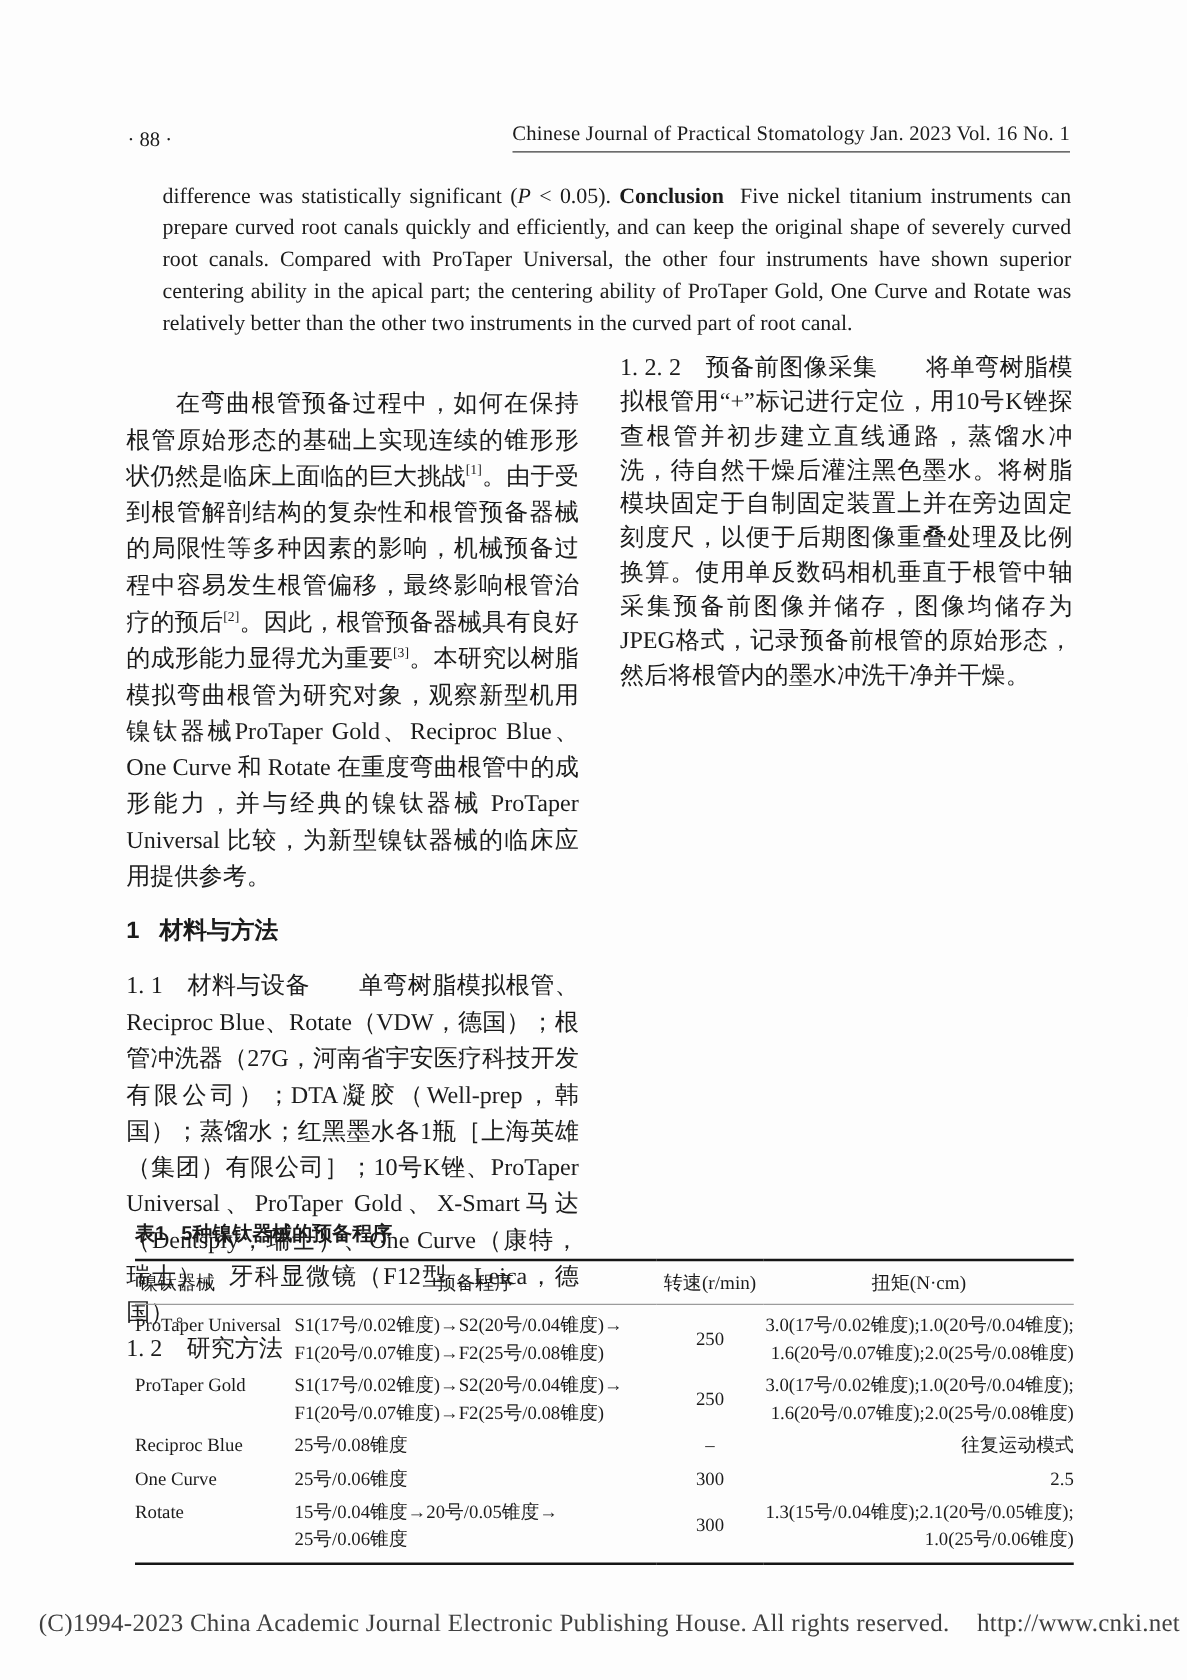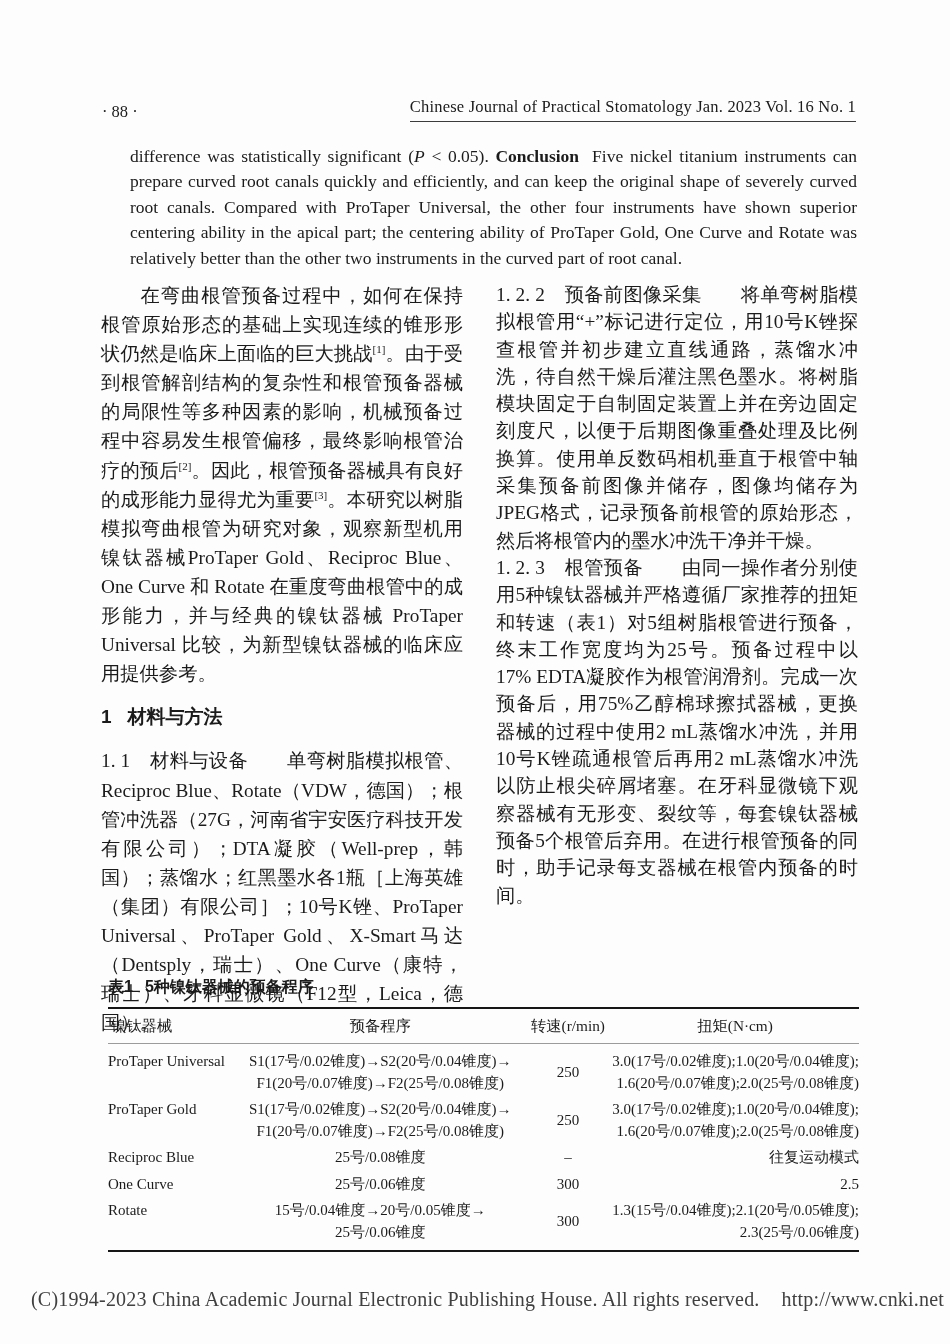--- a/index.html
+++ b/index.html
@@ -24,21 +24,21 @@
   .abstract p { margin:0; }
   .bold-label { font-weight:700; }
   .conclusion-label { padding-right:13px;font-family:Liberation Serif, serif; }
   .italic { font-style:italic; }
   
   .columns {
     position:absolute; top:281px; left:101px; width:757px;
     display:flex; gap:33px; text-align:justify; font-size:19.3px;
   }
   .col { width:362px; }
-  .col-left { line-height:29.1px; }
+  .col-left { line-height:29.1px;margin-top:28px; }
   .col-right { line-height:27.3px; }
   .para { margin:0; }
   .indent { text-indent:2.05em; }
   sup.ref { font-size:11px; line-height:0; vertical-align:super; }
   .sec-heading {
     font-family:"Liberation Sans","DejaVu Sans",sans-serif;
     font-weight:700; font-size:19px; margin:14px 0 15px 0; text-align:left; text-indent:0;
   }
   .sec-num { padding-right:16px; }
   
@@ -54,21 +54,21 @@
   }
   table.prep thead th {
     font-weight:400; border-bottom:1.2px solid #9b9b9b;
     padding:7px 0 6px 0; text-align:center; font-size:15.3px;
   }
   table.prep thead th.h1 { text-align:left; padding-left:3px; }
   table.prep tbody td { padding:2.5px 0; vertical-align:top; line-height:21.5px; }
   table.prep tbody tr.first td { padding-top:7px; }
   table.prep tbody tr.last td { padding-bottom:7px; }
   td.c1 { text-align:left; padding-left:3px; }
-  td.c2 { text-align:center; }
+  td.c2 { text-align:left; }
   td.c3 { text-align:center; vertical-align:middle !important; }
   td.c4 { text-align:right; }
   
   .page-footer {
     position:absolute; top:1288px; left:31px; right:20px;
     font-size:20px; color:#404040; letter-spacing:0.2px; white-space:nowrap;
   }
   .footer-url { margin-left:22px; }
 </style>
 </head>
@@ -86,25 +86,25 @@
   </div>
 
   <div class="columns">
 
     <div class="col col-left">
       <p class="para indent"><span>在弯曲根管预备过程中，如何在保持根管原始形态的基础上实现连续的锥形形状仍然是临床上面临的巨大挑战</span><sup class="ref">[1]</sup><span>。由于受到根管解剖结构的复杂性和根管预备器械的局限性等多种因素的影响，机械预备过程中容易发生根管偏移，最终影响根管治疗的预后</span><sup class="ref">[2]</sup><span>。因此，根管预备器械具有良好的成形能力显得尤为重要</span><sup class="ref">[3]</sup><span>。本研究以树脂模拟弯曲根管为研究对象，观察新型机用镍钛器械ProTaper Gold、Reciproc Blue、One Curve 和 Rotate 在重度弯曲根管中的成形能力，并与经典的镍钛器械 ProTaper Universal 比较，为新型镍钛器械的临床应用提供参考。</span></p>
 
       <p class="para sec-heading"><span class="sec-num">1</span><span>材料与方法</span></p>
 
       <p class="para">1. 1　材料与设备　　单弯树脂模拟根管、Reciproc Blue、Rotate（VDW，德国）；根管冲洗器（27G，河南省宇安医疗科技开发有限公司）；DTA凝胶（Well-prep，韩国）；蒸馏水；红黑墨水各1瓶［上海英雄（集团）有限公司］；10号K锉、ProTaper Universal、ProTaper Gold、X-Smart马达（Dentsply，瑞士）、One Curve（康特，瑞士）、牙科显微镜（F12型，Leica，德国）。</p>
+      <p class="para">1. 2　研究方法</p>
     </div>
 
     <div class="col col-right">
       <p class="para">1. 2. 2　预备前图像采集　　将单弯树脂模拟根管用“+”标记进行定位，用10号K锉探查根管并初步建立直线通路，蒸馏水冲洗，待自然干燥后灌注黑色墨水。将树脂模块固定于自制固定装置上并在旁边固定刻度尺，以便于后期图像重叠处理及比例换算。使用单反数码相机垂直于根管中轴采集预备前图像并储存，图像均储存为JPEG格式，记录预备前根管的原始形态，然后将根管内的墨水冲洗干净并干燥。</p>
-      <p class="para">1. 2. 3　根管预备　　由同一操作者分别使用5种镍钛器械并严格遵循厂家推荐的扭矩和转速（表1）对5组树脂根管进行预备，终末工作宽度均为25号。预备过程中以17% EDTA凝胶作为根管润滑剂。完成一次预备后，用75%乙醇棉球擦拭器械，更换器械的过程中使用2 mL蒸馏水冲洗，并用10号K锉疏通根管后再用2 mL蒸馏水冲洗以防止根尖碎屑堵塞。在牙科显微镜下观察器械有无形变、裂纹等，每套镍钛器械预备5个根管后弃用。在进行根管预备的同时，助手记录每支器械在根管内预备的时间。</p>
     </div>
 
   </div>
 
   <div class="table-block">
     <p class="tbl-title"><span class="tbl-num">表1</span><span>5种镍钛器械的预备程序</span></p>
 
     <table class="prep">
       <colgroup>
         <col style="width:17%">
@@ -159,21 +159,21 @@
         </tr>
         <tr class="last">
           <td class="c1">Rotate</td>
           <td class="c2">
             <div>15号/0.04锥度→20号/0.05锥度→</div>
             <div>25号/0.06锥度</div>
           </td>
           <td class="c3">300</td>
           <td class="c4">
             <div>1.3(15号/0.04锥度);2.1(20号/0.05锥度);</div>
-            <div>2.3(25号/0.06锥度)</div>
+            <div>1.0(25号/0.06锥度)</div>
           </td>
         </tr>
       </tbody>
     </table>
   </div>
 
   <div class="page-footer">
     <span>(C)1994-2023 China Academic Journal Electronic Publishing House. All rights reserved.</span><span class="footer-url">http://www.cnki.net</span>
   </div>
 

